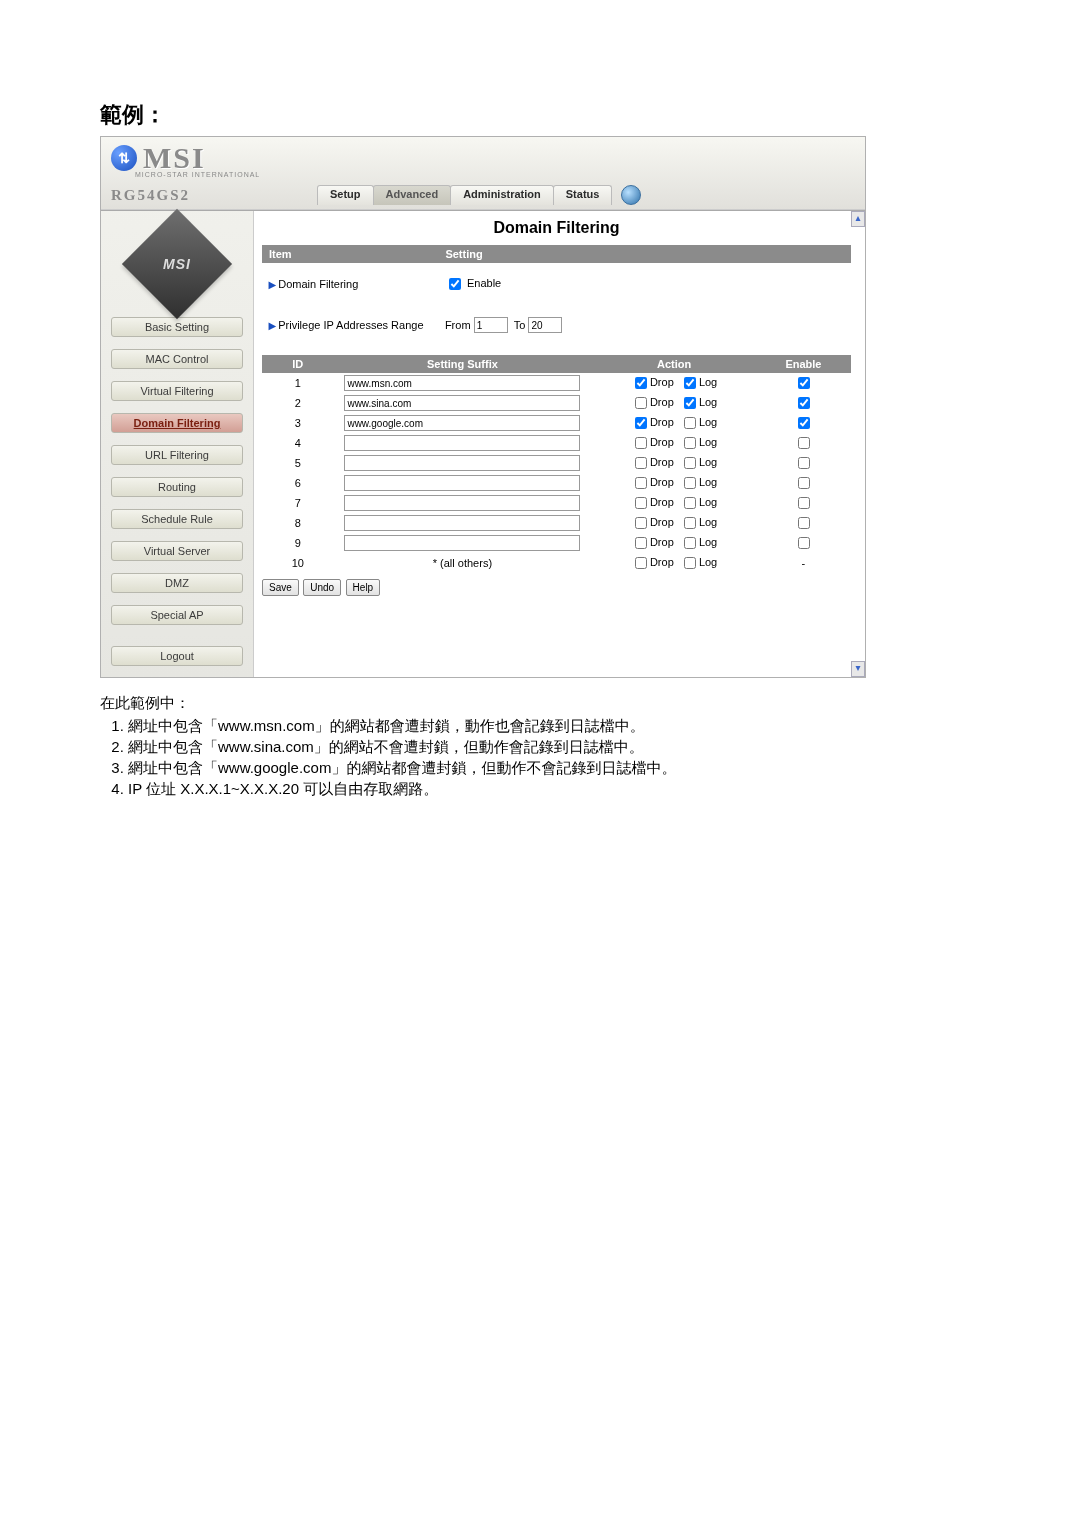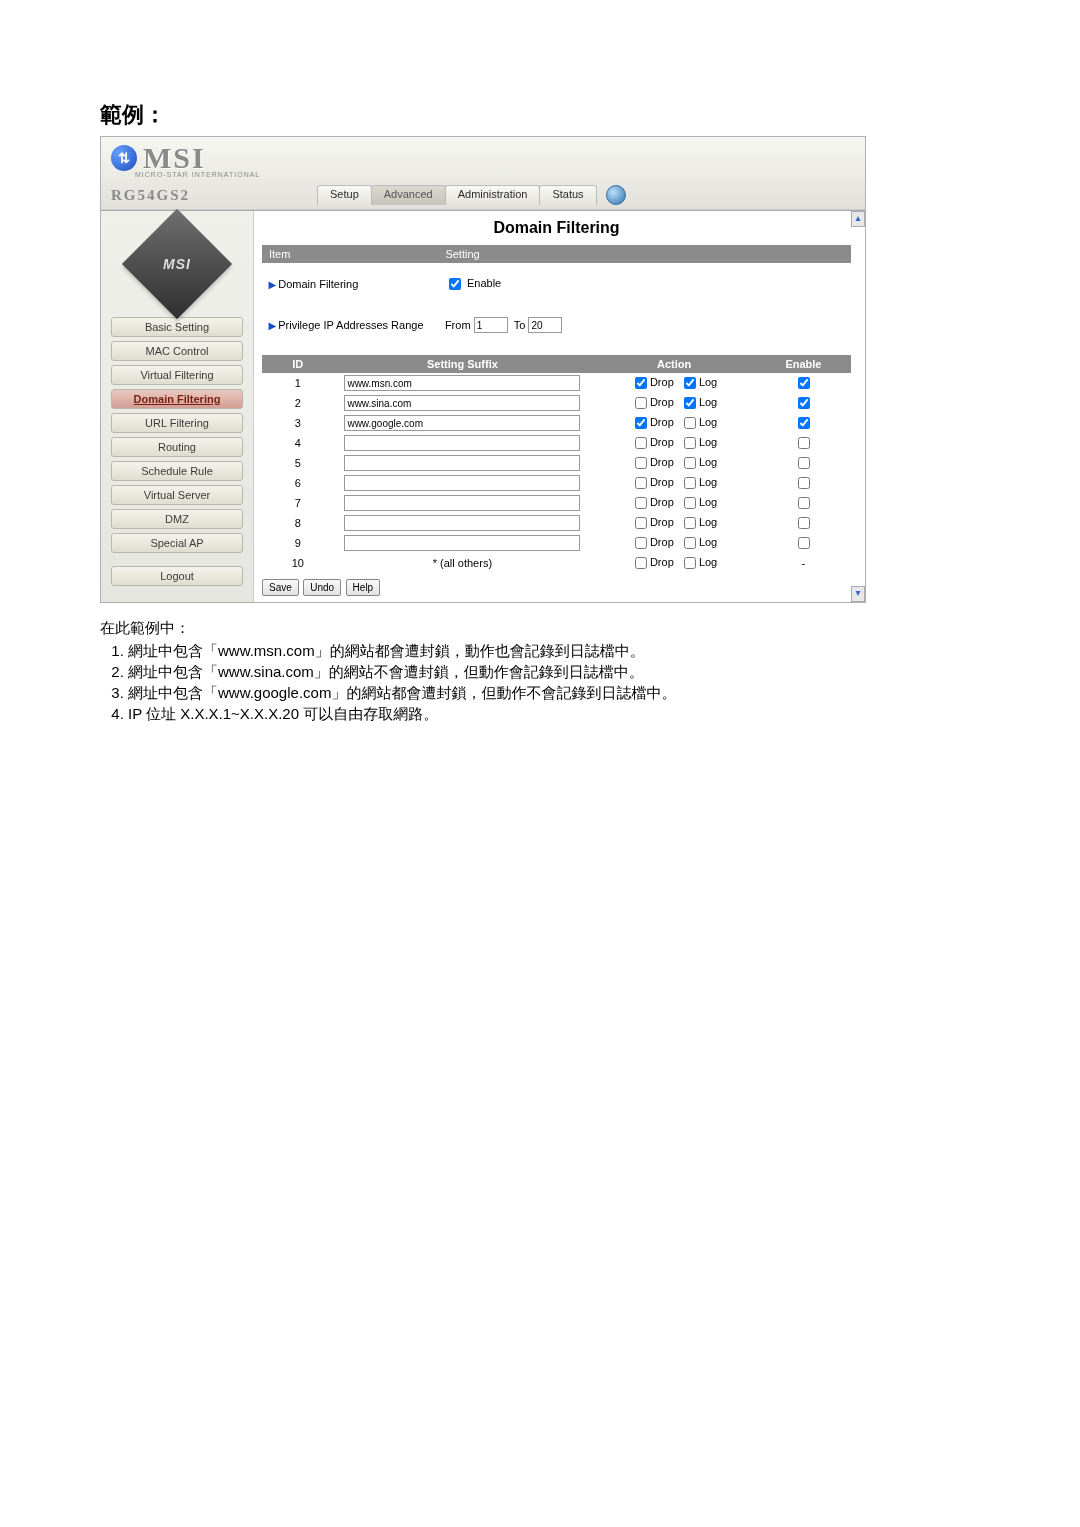--- a/index.html
+++ b/index.html
@@ -61,21 +61,21 @@
     font-weight: bold;
   }
   .tabs {
     position: absolute;
     left: 216px; top: 48px;
     display: flex; gap: 0;
   }
   .tab {
     padding: 2px 12px 4px 12px;
     font-size: 11px;
-    font-weight: normal;
+    font-weight: bold;
     color: #2b2b2b;
     border: 1px solid #bbb;
     border-bottom: none;
     border-radius: 3px 3px 0 0;
     background: linear-gradient(#f8f8f4,#e4e3dd);
     margin-right: -1px;
   }
   .tab.sel {
     background: linear-gradient(#d8d8cf,#c6c5ba);
     color: #555;
@@ -104,21 +104,21 @@
     box-shadow: 2px 2px 4px rgba(0,0,0,.2);
   }
   .side-diamond span {
     transform: rotate(-45deg);
     color:#ddd; font-style:italic; font-weight:bold; font-size:14px;
     letter-spacing:1px;
   }
   .side-btn {
     display:block;
     width: 130px;
-    margin: 4px auto 1px auto;
+    margin: 12px auto 1px auto;
     padding: 3px 0;
     text-align: center;
     border: 1px solid #b7b7ad;
     border-radius: 3px;
     background: linear-gradient(#f3f3ec,#dedecf);
     color:#3b3b3b;
   }
   .side-btn.active {
     background: linear-gradient(#e9c8c0,#d29f95);
     color:#7a1f10;
@@ -139,21 +139,21 @@
     text-align:center; line-height:12px; border:1px solid #aab;
   }
   .scroll-up { top:0; } .scroll-down { bottom:0; }
   .content-inner { margin: 0 14px 6px 8px; }
   .page-title {
     text-align:center; font-size:16px; font-weight:bold;
     padding:8px 0 8px 0;
   }
   .cfg-table { width:100%; border-collapse:collapse; font-size:11px; }
   .cfg-table th {
-    background:#8b8b8b; color:#fff; font-weight:normal;
+    background:#8b8b8b; color:#fff; font-weight:bold;
     padding:2px 6px; border:1px solid #8b8b8b; text-align:left;
   }
   .cfg-table td { padding:12px 6px; }
   .tri { color:#1a4fbf; font-size:10px; margin-right:2px; }
   .cb { width:12px; height:12px; vertical-align:middle; }
   .num-in {
     width:28px; height:14px; font-size:10px;
     border:1px solid #999; padding:0 2px;
   }
   .rules { width:100%; border-collapse:collapse; font-size:11px; margin-top:10px; }

